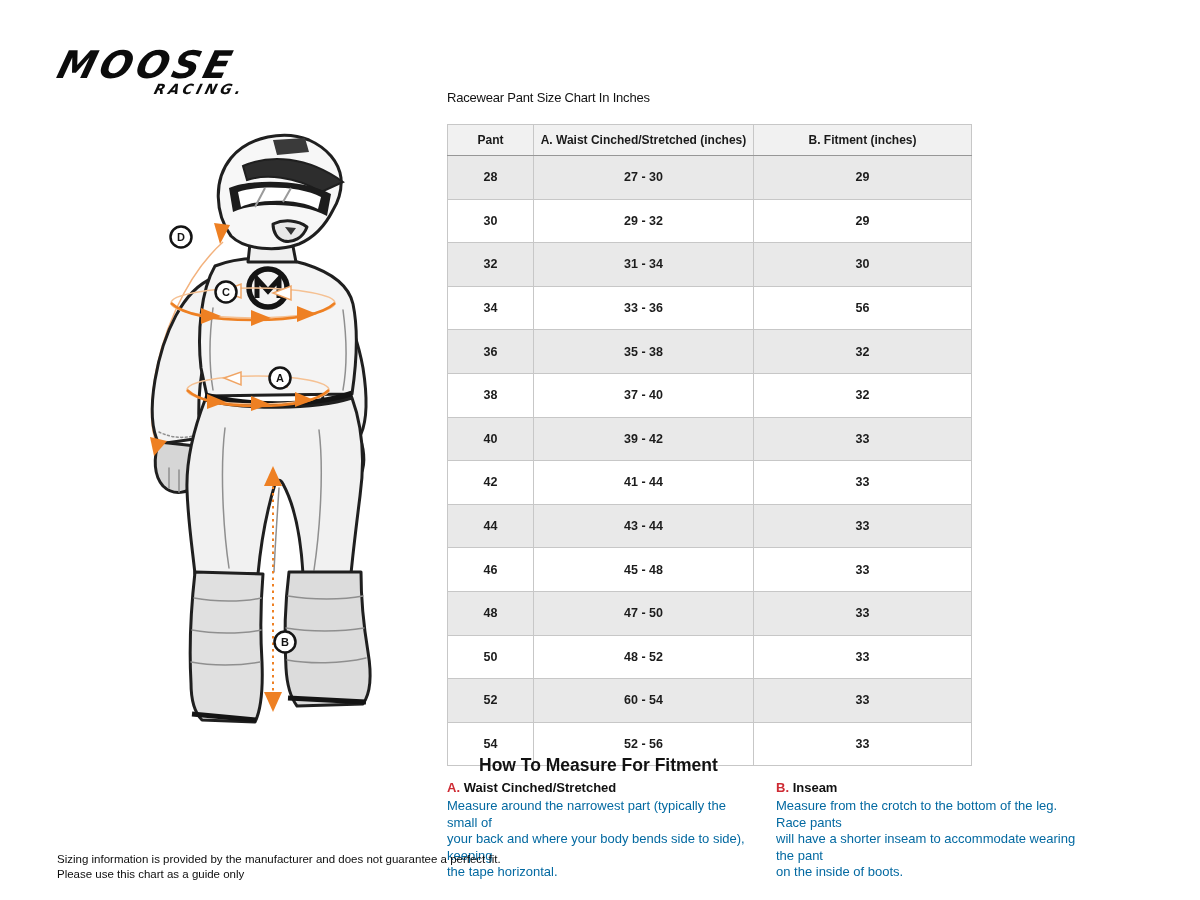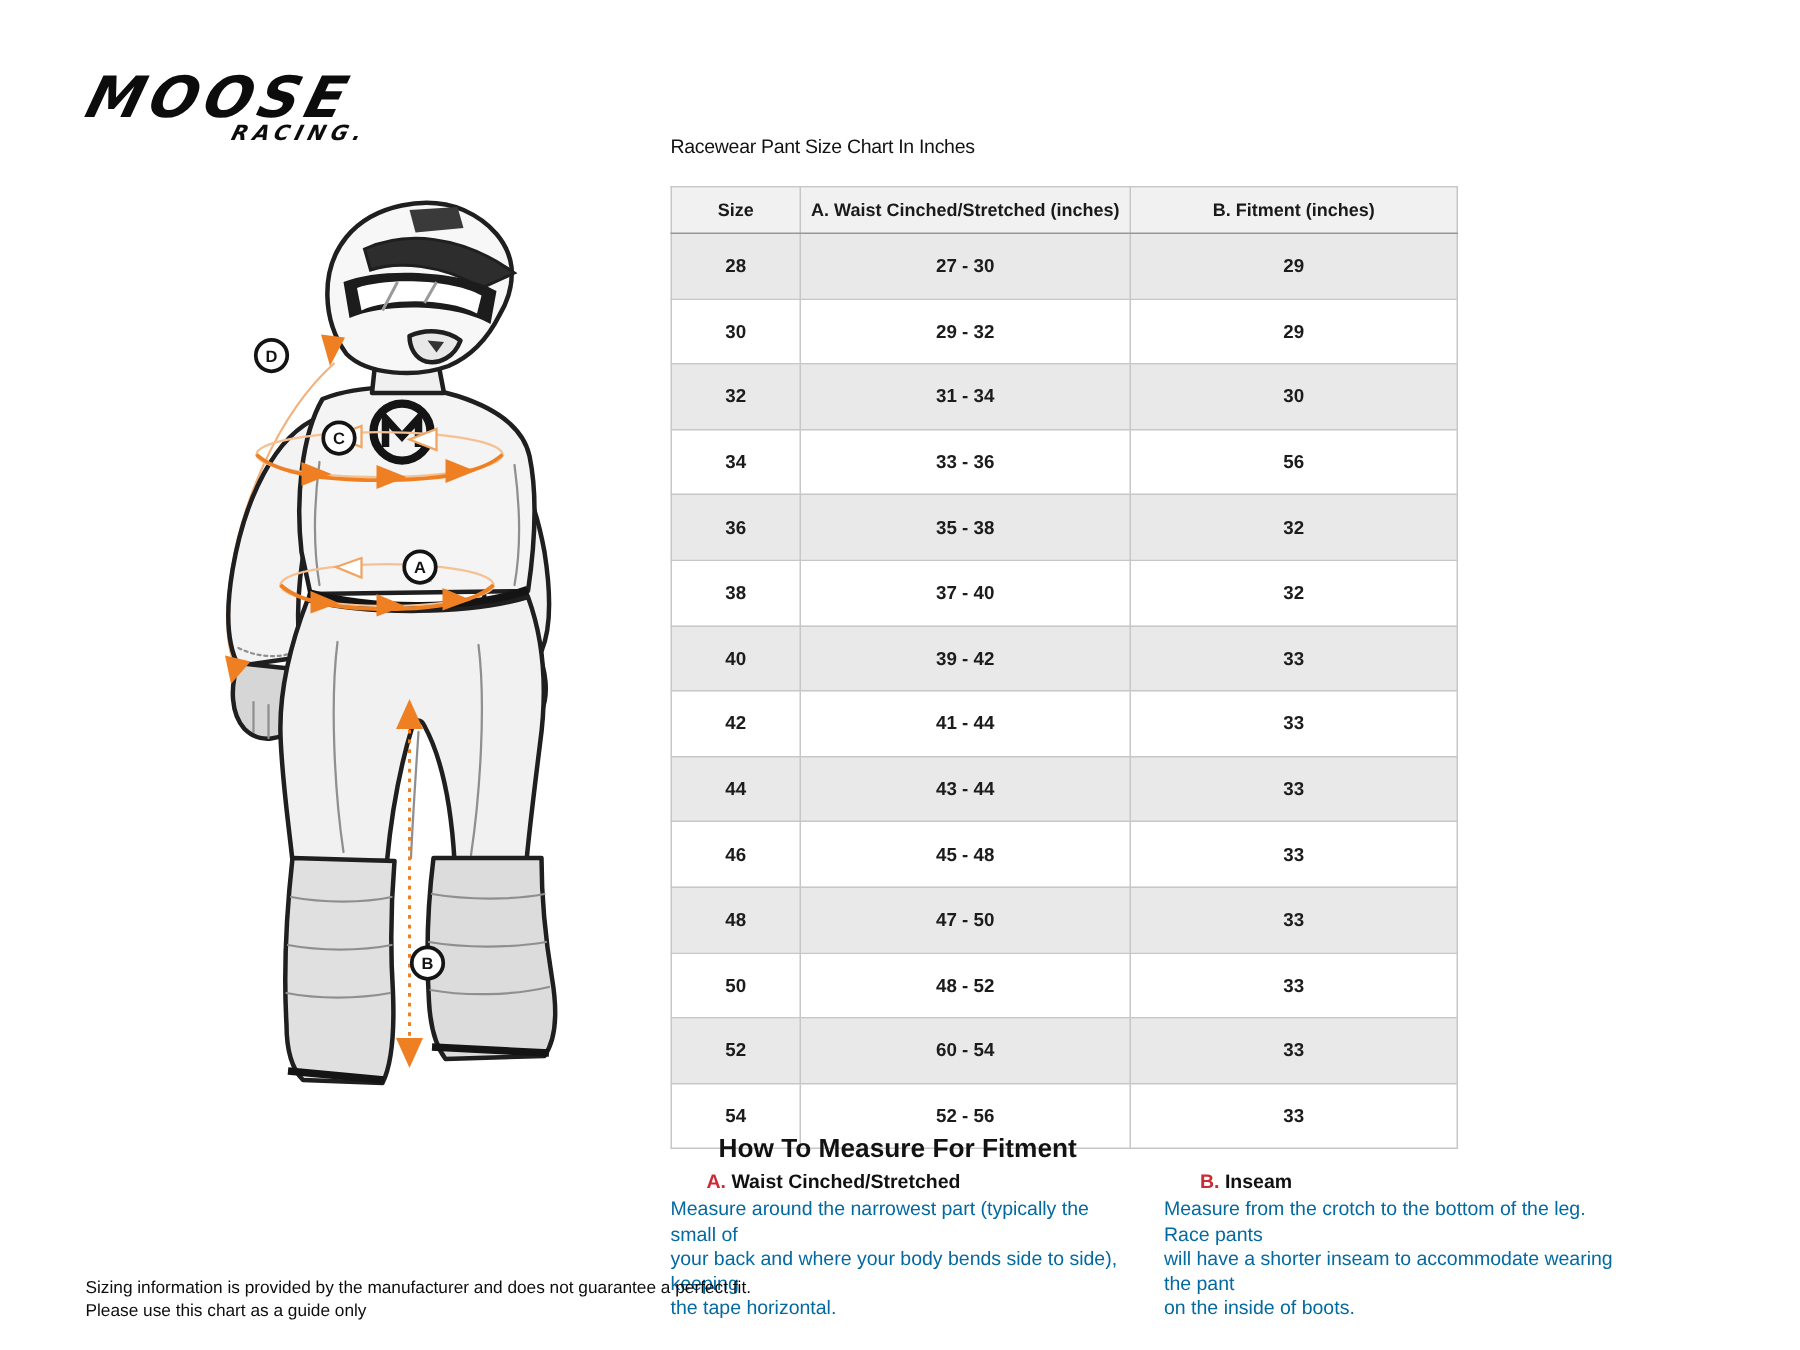--- a/index.html
+++ b/index.html
@@ -17,21 +17,21 @@
   .size-table th{height:28px;background:#f1f1f1;font-size:12px;font-weight:bold;color:#1a1a1a;border:1px solid #c7c7c7;border-bottom:1px solid #979797;}
   .size-table td{height:40.6px;text-align:center;vertical-align:middle;font-size:12.5px;font-weight:bold;color:#1c1c1c;border:1px solid #c7c7c7;}
   .size-table tbody tr:nth-child(odd){background:#e9e9e9;}
   .size-table tbody tr:nth-child(even){background:#ffffff;}
 
   
   .measure-heading{position:absolute;left:447px;top:755px;font-size:17.5px;font-weight:bold;color:#121212;margin-left:32px;}
   .measure-col{position:absolute;top:780px;}
   .measure-a{left:447px;width:310px;}
   .measure-b{left:776px;width:315px;}
-  .measure-title{font-size:13px;font-weight:bold;color:#111;margin-left:24px;}
+  .measure-title{font-size:13px;font-weight:bold;color:#111;}
   .letter-red{color:#ce2a33;}
   .measure-body{font-size:13px;line-height:16.5px;margin-top:3px;white-space:pre-line;color:#0369a1;}
 
   
   .disclaimer{position:absolute;left:57px;top:852px;font-size:11.5px;line-height:14.5px;white-space:pre-line;color:#0d0d0d;}
 
   
   .rider{position:absolute;left:55px;top:128px;width:370px;height:640px;}
   .ln{stroke:#1f1f1f;stroke-width:3;stroke-linejoin:round;stroke-linecap:round;}
   .thin{stroke:#8f8f8f;stroke-width:1.5;fill:none;stroke-linecap:round;}
@@ -150,21 +150,21 @@
   <div class="chart-title">Racewear Pant Size Chart In Inches</div>
 
   <table class="size-table">
     <colgroup>
       <col style="width:86px">
         <col style="width:220px">
         <col style="width:218px">
     </colgroup>
     <thead>
       <tr>
-        <th>Size</th>
+        <th>Pant</th>
         <th>A. Waist Cinched/Stretched (inches)</th>
         <th>B. Fitment (inches)</th>
       </tr>
     </thead>
     <tbody>
         <tr>
           <td>28</td>
           <td>27 - 30</td>
           <td>29</td>
         </tr>

